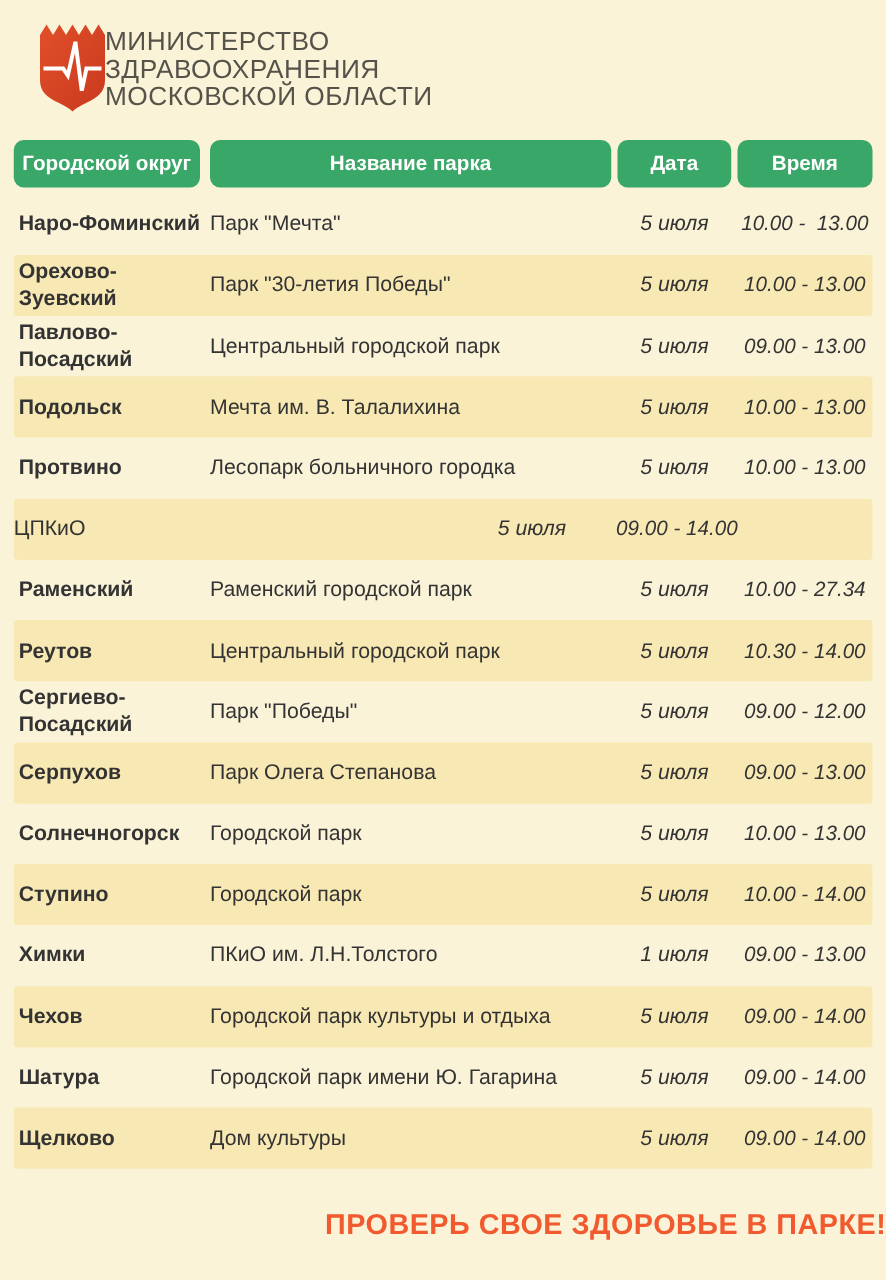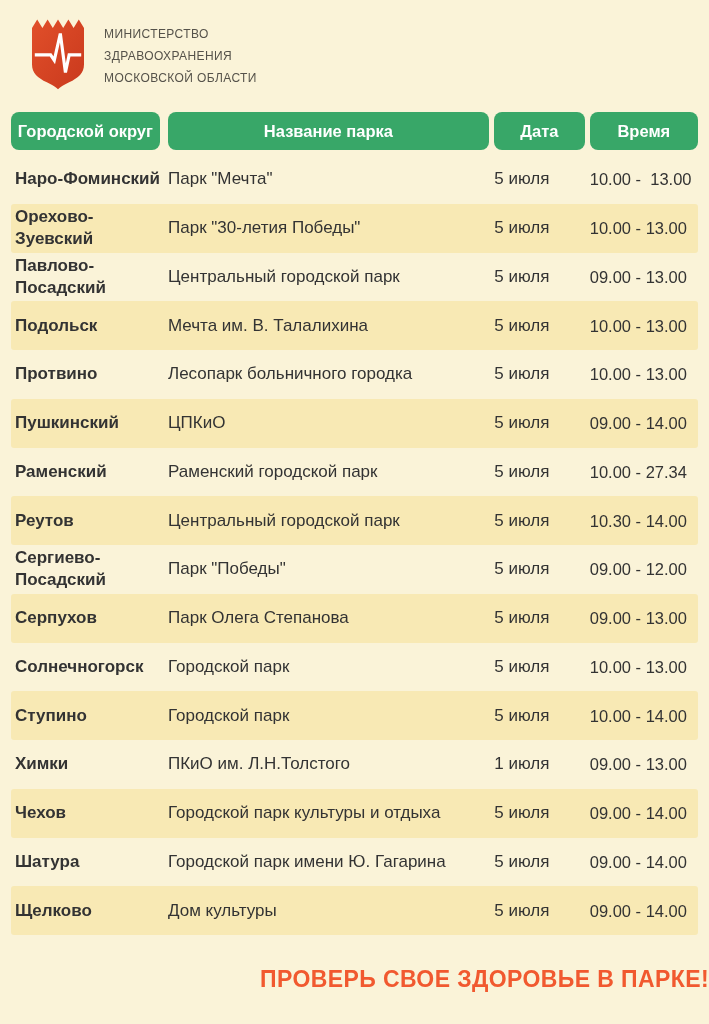--- a/index.html
+++ b/index.html
@@ -26,23 +26,23 @@
   }
   
   .brand{
     display:flex;
     align-items:flex-start;
     padding:14px 0 0 32px;
     height:92px;
   }
   .brand .logo{width:52px;height:78px;flex:0 0 auto;}
   .org-name{
-    margin-left:20px;
+    margin-left:0;
     padding-top:9px;
-    font-size:12px;
+    font-size:21px;
     line-height:22px;
     letter-spacing:0.4px;
     font-weight:400;
     color:var(--ministry-text);
     text-transform:uppercase;
   }
   
   .table{
     margin:20px 11px 0 11px;
     width:687px;
@@ -69,21 +69,21 @@
     height:48.75px;
     border-radius:3px;
   }
   .row.alt{background:var(--row-band);}
   .cell{
     font-size:17px;
     line-height:22px;
     color:var(--body-text);
   }
   .cell.c1{padding-left:4px;font-weight:bold;}
-  .cell.c3,.cell.c4{text-align:left;}
+  .cell.c3,.cell.c4{text-align:center;font-style:italic;}
   .cell.c4{white-space:pre;font-size:16.5px;}
   
   .slogan{
     margin-top:31px;
     text-align:right;
     font-size:23px;
     font-weight:700;
     letter-spacing:0.4px;
     color:var(--slogan-orange);
   }
@@ -145,21 +145,20 @@
     <div class="cell c3">5 июля</div>
     <div class="cell c4">10.00 - 13.00</div>
   </div>
         <div class="row">
     <div class="cell c1">Протвино</div>
     <div class="cell c2">Лесопарк больничного городка</div>
     <div class="cell c3">5 июля</div>
     <div class="cell c4">10.00 - 13.00</div>
   </div>
         <div class="row alt">
-    <div class="cell c1">Пушкинский</div>
     <div class="cell c2">ЦПКиО</div>
     <div class="cell c3">5 июля</div>
     <div class="cell c4">09.00 - 14.00</div>
   </div>
         <div class="row">
     <div class="cell c1">Раменский</div>
     <div class="cell c2">Раменский городской парк</div>
     <div class="cell c3">5 июля</div>
     <div class="cell c4">10.00 - 27.34</div>
   </div>

